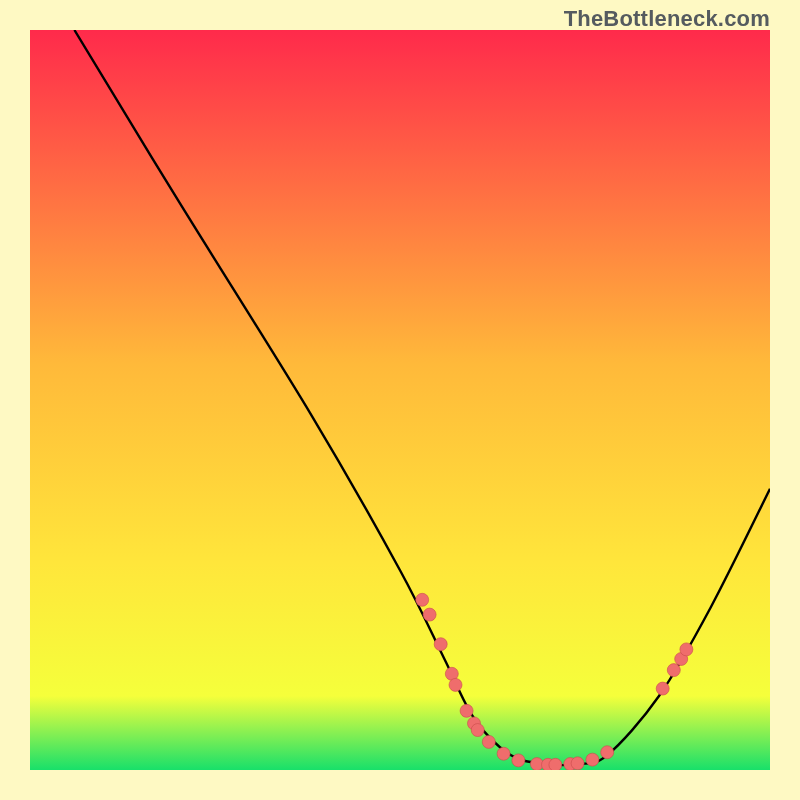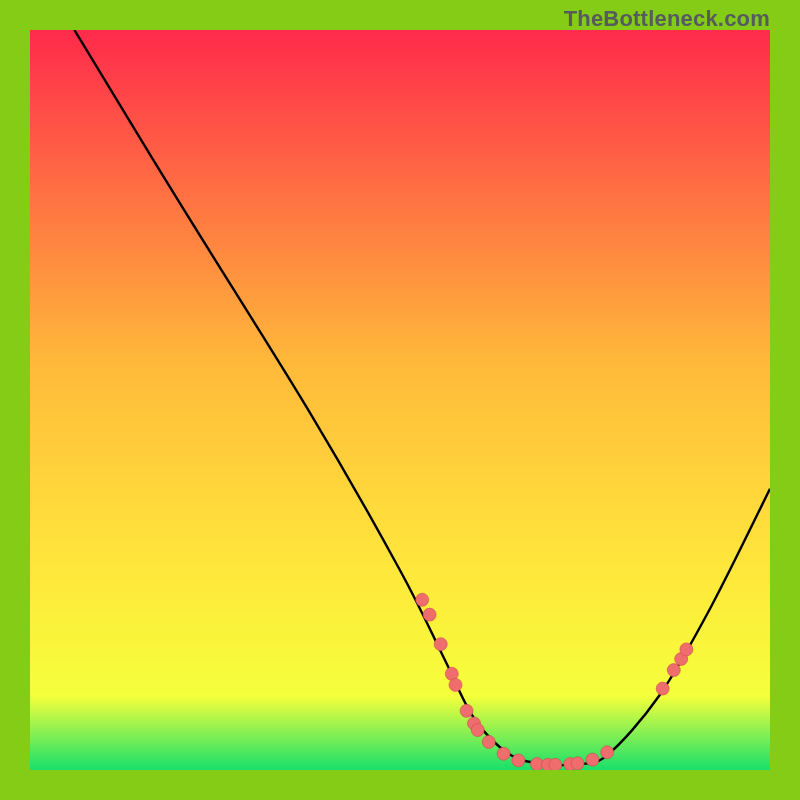--- a/index.html
+++ b/index.html
@@ -8,21 +8,21 @@
     background: #000;
     width: 800px;
     height: 800px;
     overflow: hidden;
     font-family: Arial, Helvetica, sans-serif;
   }
   .frame {
     position: absolute;
     top: 0; left: 0;
     width: 800px; height: 800px;
-    background: #84cc16;
+    background: #fef9c3;
   }
   .plot-area {
     position: absolute;
     left: 30px;
     top: 30px;
     width: 740px;
     height: 740px;
     overflow: hidden;
   }
   .watermark {

